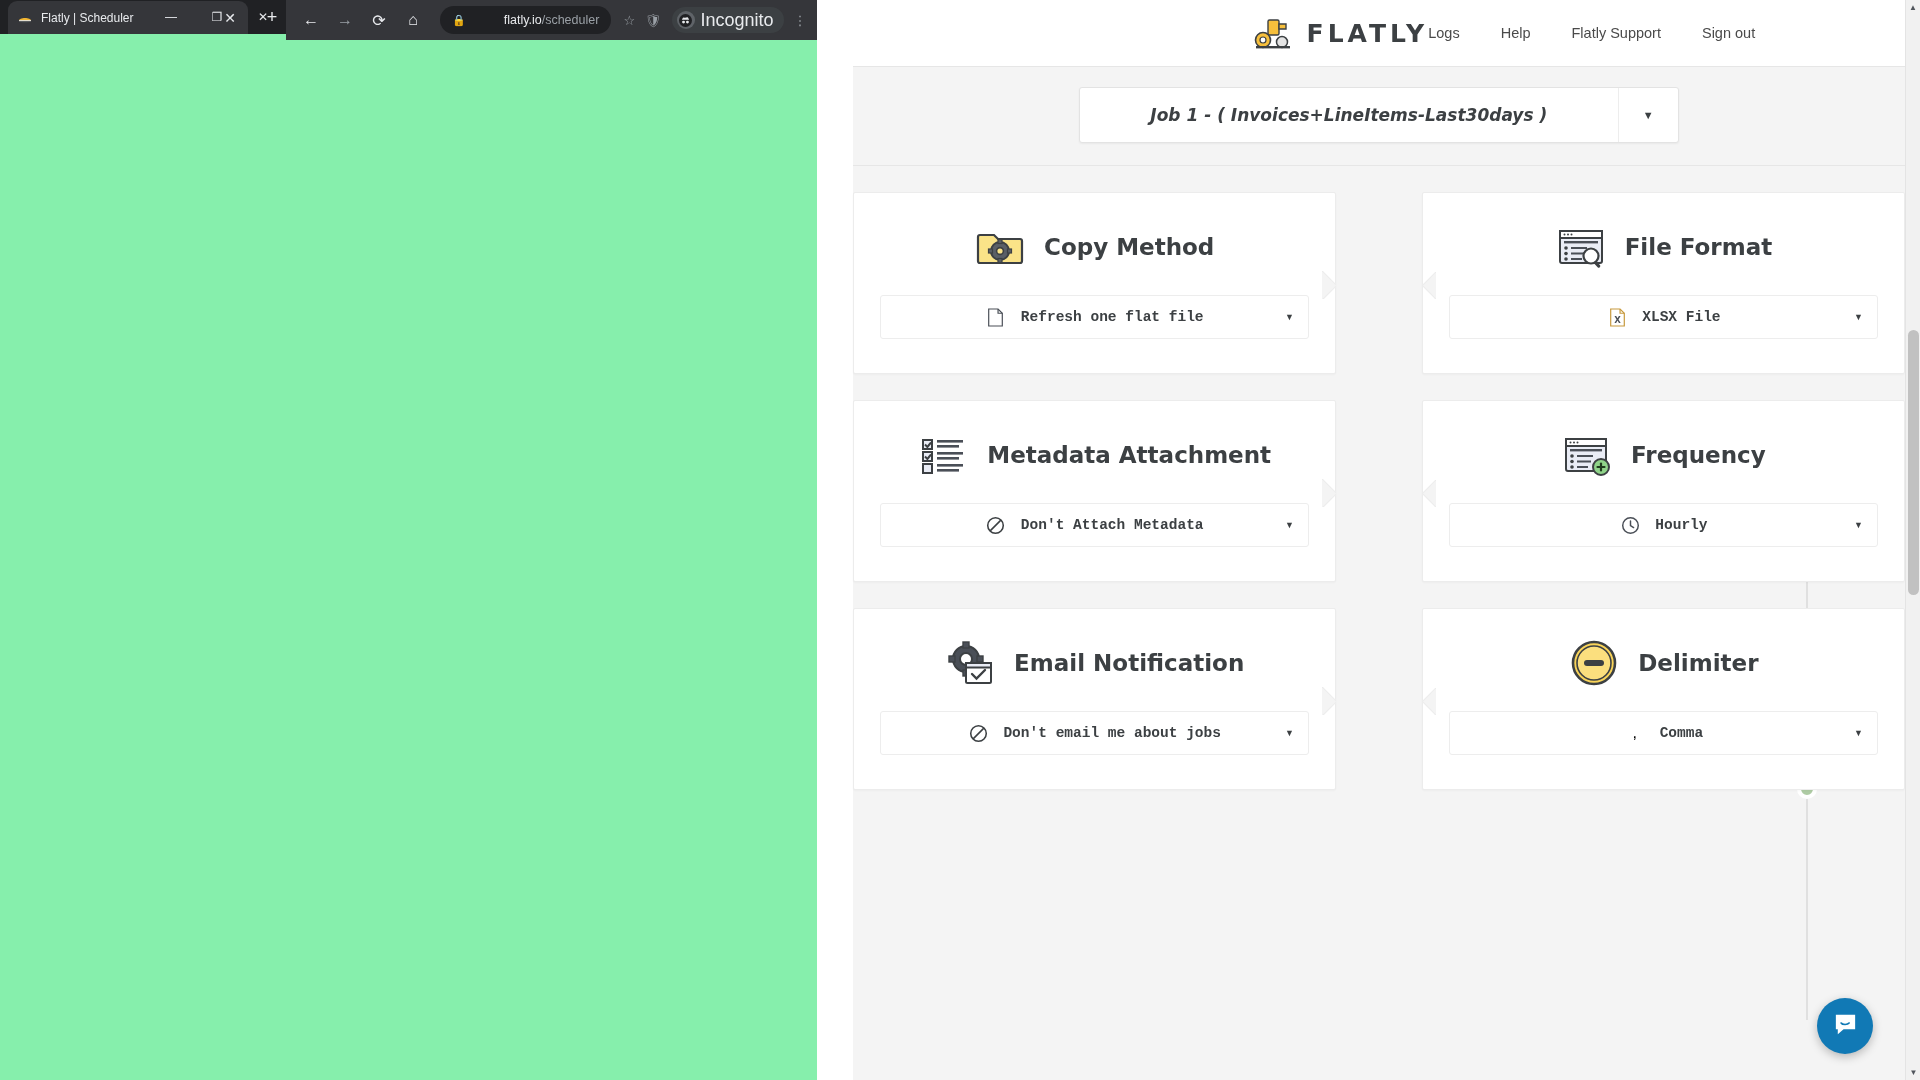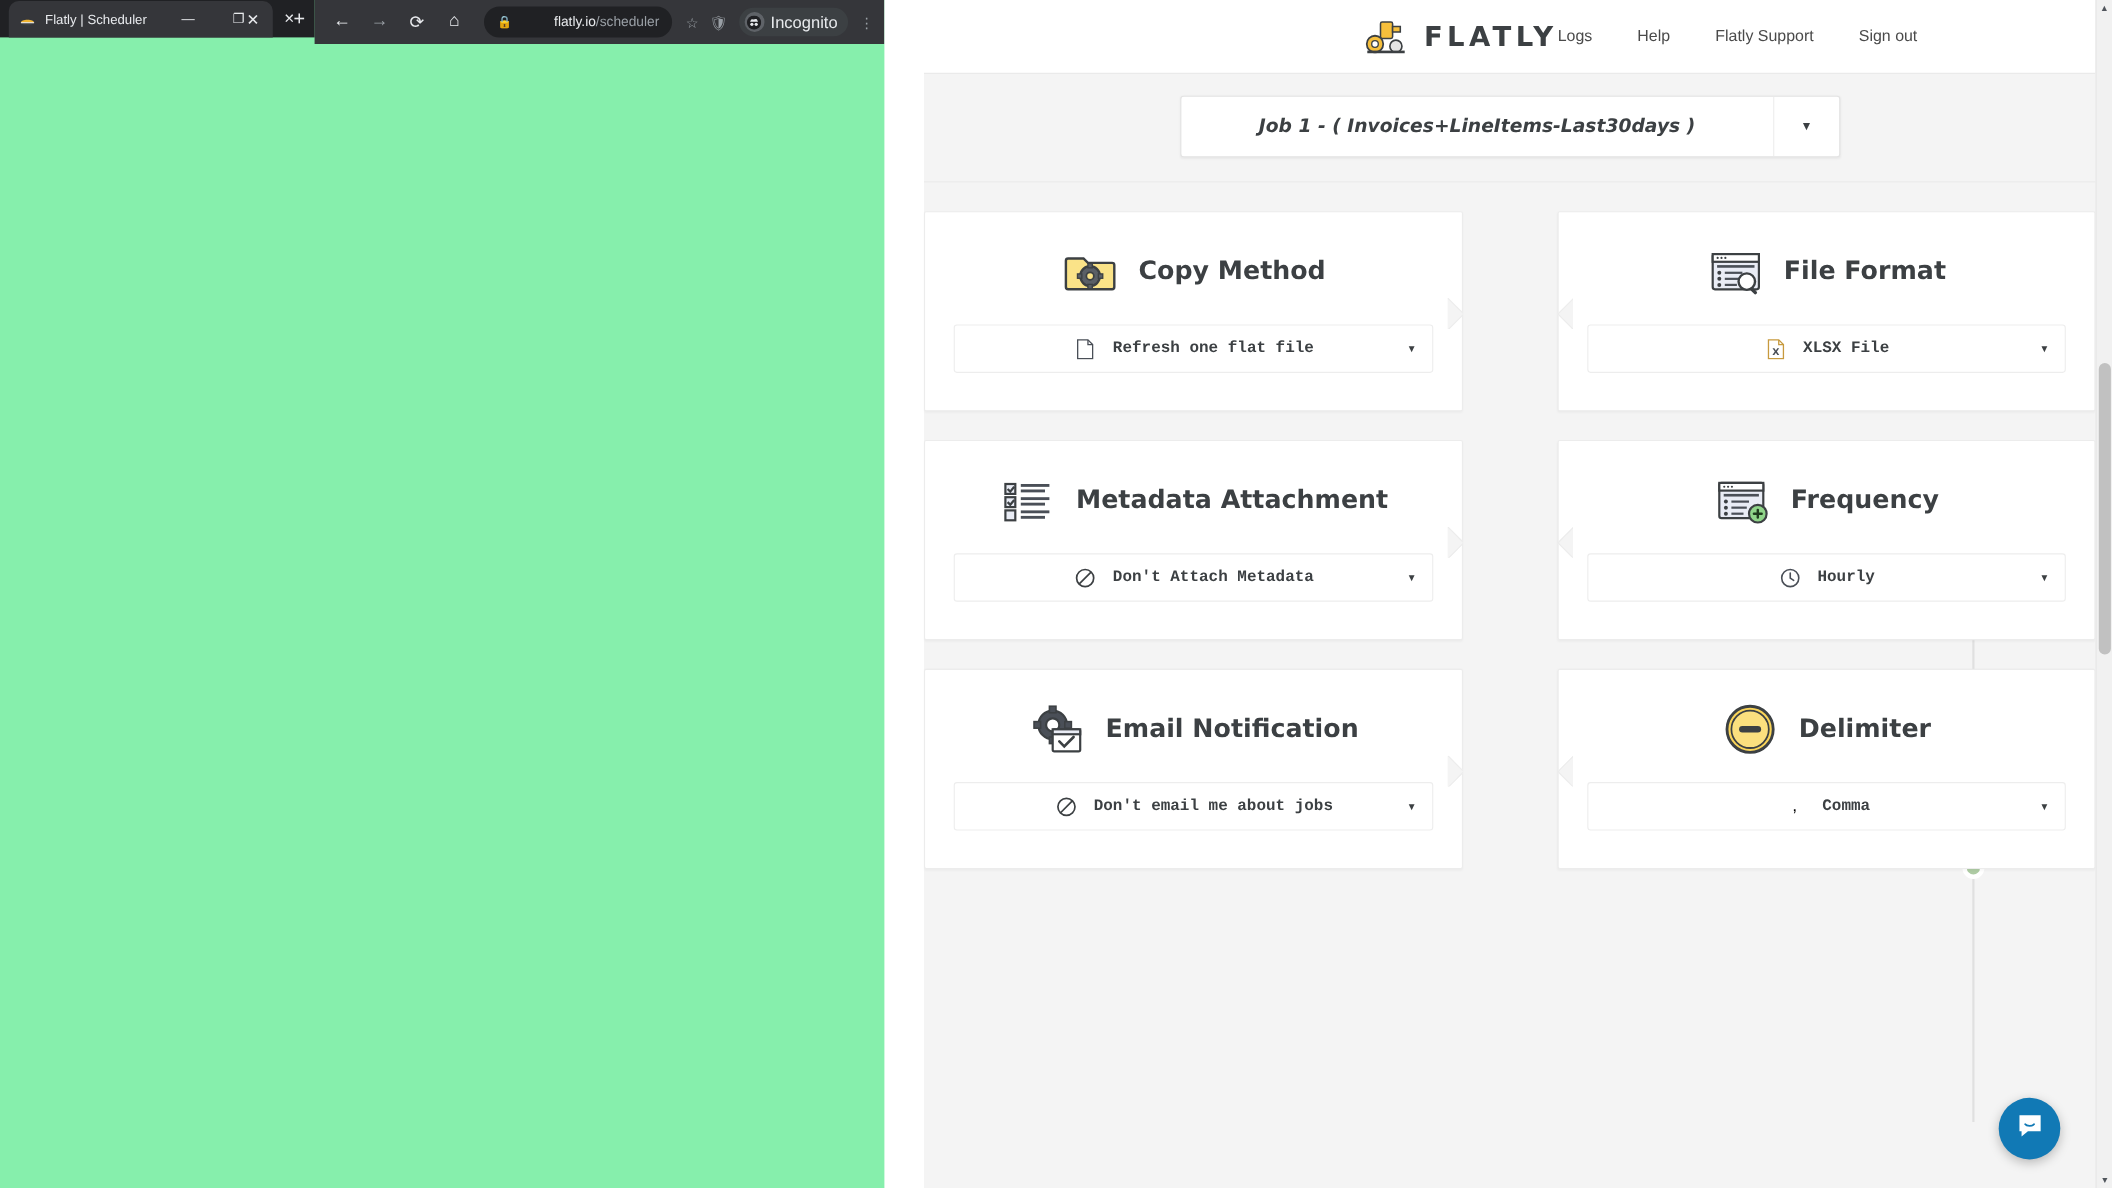--- a/index.html
+++ b/index.html
@@ -30,21 +30,21 @@
     flex:1; height:28px; background:#202124; border-radius:14px; display:flex; align-items:center;
     padding:0 12px; gap:10px; margin:0 8px;
   }
   .omnibox .lock { color:#9aa0a6; font-size:11px; }
   .url { font-size:12.5px; color:#9aa0a6; }
   .url b { color:#e8eaed; font-weight:400;padding-left:28px; }
   .omni-right { display:flex; align-items:center; gap:10px; }
   .tb-icon { color:#9aa0a6; font-size:13px; display:flex; align-items:center; }
   .incognito-pill {
     display:flex; align-items:center; gap:6px; background:#3c4043; border-radius:13px;
-    height:26px; padding:0 10px 0 5px; color:#e8eaed; font-size:15px;
+    height:26px; padding:0 10px 0 5px; color:#e8eaed; font-size:18px;
   }
   .incognito-av { width:18px; height:18px; border-radius:50%; background:#5f6368; display:flex; align-items:center; justify-content:center; }
 
   
   .viewport { flex:1; background:#fff; position:relative; overflow:hidden; display:flex; }
   .page { flex:1; position:relative; overflow:hidden;padding-left:36px; }
 
   .site-header {
     height:66px; background:#fff; display:flex; align-items:center;
     padding: 0 0 0 0; position:relative;
@@ -63,21 +63,21 @@
     width:600px; height:56px; background:#fff; border:1px solid #e3e3e3; border-radius:3px;
     display:flex; align-items:center; box-shadow:0 1px 2px rgba(0,0,0,.05);
   }
   .job-select-label { flex:1; text-align:center; font-size:17px; font-weight:700; color:#3c4043; font-family:"DejaVu Sans", sans-serif;font-style:italic; }
   .job-select-caret { width:60px; border-left:1px solid #ededed; height:100%; display:flex; align-items:center; justify-content:center; color:#3c4043; font-size:11px; }
 
   .board { position:relative; background:#f4f4f4; height:calc(100% - 166px); padding-top:26px; }
   .timeline { position:absolute; left:953px; top:270px; bottom:60px; width:2px; background:#e0e0e0; }
   .tl-dot { position:absolute; left:944px; width:20px; height:20px; border-radius:50%; background:#aecba4; border:4px solid #fff; }
 
-  .row { display:flex; justify-content:flex-end; gap:86px; margin-bottom:26px; }
+  .row { display:flex; justify-content:space-between; gap:86px; margin-bottom:26px; }
   .card {
     width:500px; background:#fff; border:1px solid #ececec; border-radius:2px;
     padding: 24px 26px 34px; position:relative; box-shadow:0 1px 2px rgba(0,0,0,.03);
   }
   .card.left { margin-left:0; }
   .card-head { display:flex; align-items:center; justify-content:center; gap:18px; height:60px; }
   .card-icon { width:52px; height:52px; position:relative; flex:0 0 52px; }
   .card-title { font-size:23px; font-weight:700; color:#3c4043; font-family:"DejaVu Sans", sans-serif; white-space:nowrap; }
   .dropdown {
     margin-top:18px; height:44px; border:1px solid #ededed; border-radius:3px; background:#fff;

